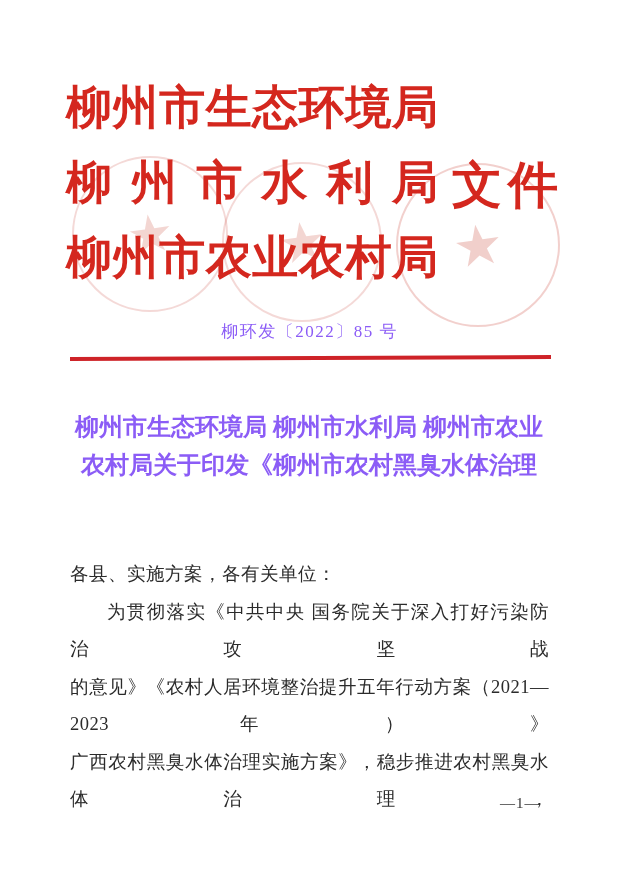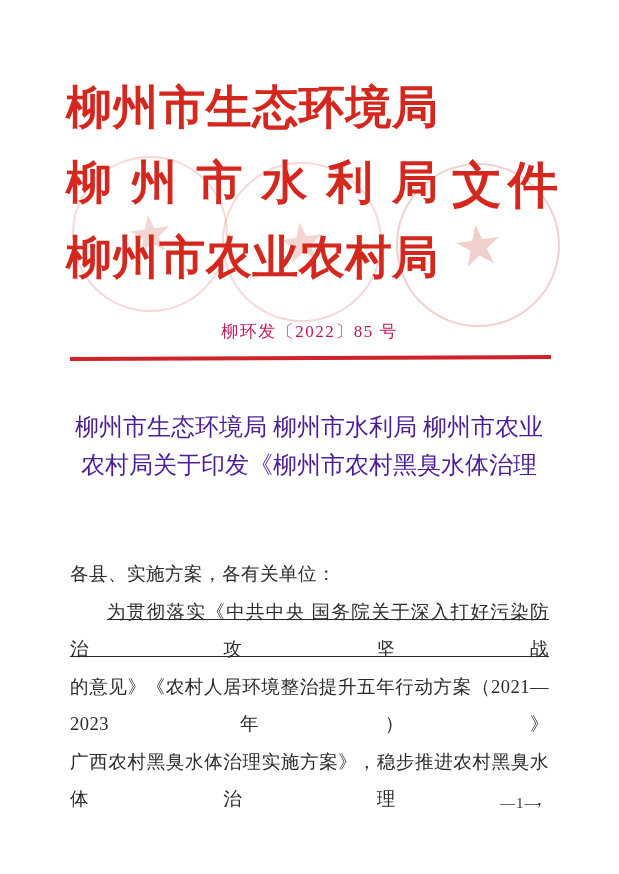--- a/index.html
+++ b/index.html
@@ -63,21 +63,21 @@
 
   
   .doc-number {
     position: absolute;
     left: 0;
     top: 320px;
     width: 619px;
     text-align: center;
     font-size: 17px;
     letter-spacing: 1.5px;
-    color: #be185d;
+    color: #8b5cf6;
     z-index: 2;
   }
 
   
   .red-line {
     position: absolute;
     left: 70px;
     top: 356px;
     width: 481px;
     height: 3.5px;
@@ -86,23 +86,23 @@
   }
 
   
   .title-block {
     position: absolute;
     left: 34px;
     top: 409px;
     width: 550px;
     text-align: center;
     font-size: 24px;
-    font-weight: 400;
+    font-weight: 700;
     line-height: 37.5px;
-    color: #4c1d95;
+    color: #8b5cf6;
     z-index: 2;
   }
 
   
   .body-block {
     position: absolute;
     left: 70px;
     top: 556px;
     width: 479px;
     font-size: 18.5px;
@@ -110,21 +110,21 @@
     letter-spacing: 0.5px;
     color: #2b2b2b;
     z-index: 2;
   }
   .salutation { text-align: left; }
   .para-line {
     text-align: justify;
     text-align-last: justify;
     text-justify: inter-character;
   }
-  .para-line.indent { text-indent: 2em; text-decoration: underline; }
+  .para-line.indent { text-indent: 2em; }
 
   
   .page-num {
     position: absolute;
     left: 500px;
     top: 795px;
     width: 80px;
     font-size: 15px;
     letter-spacing: 1px;
     color: #333333;

